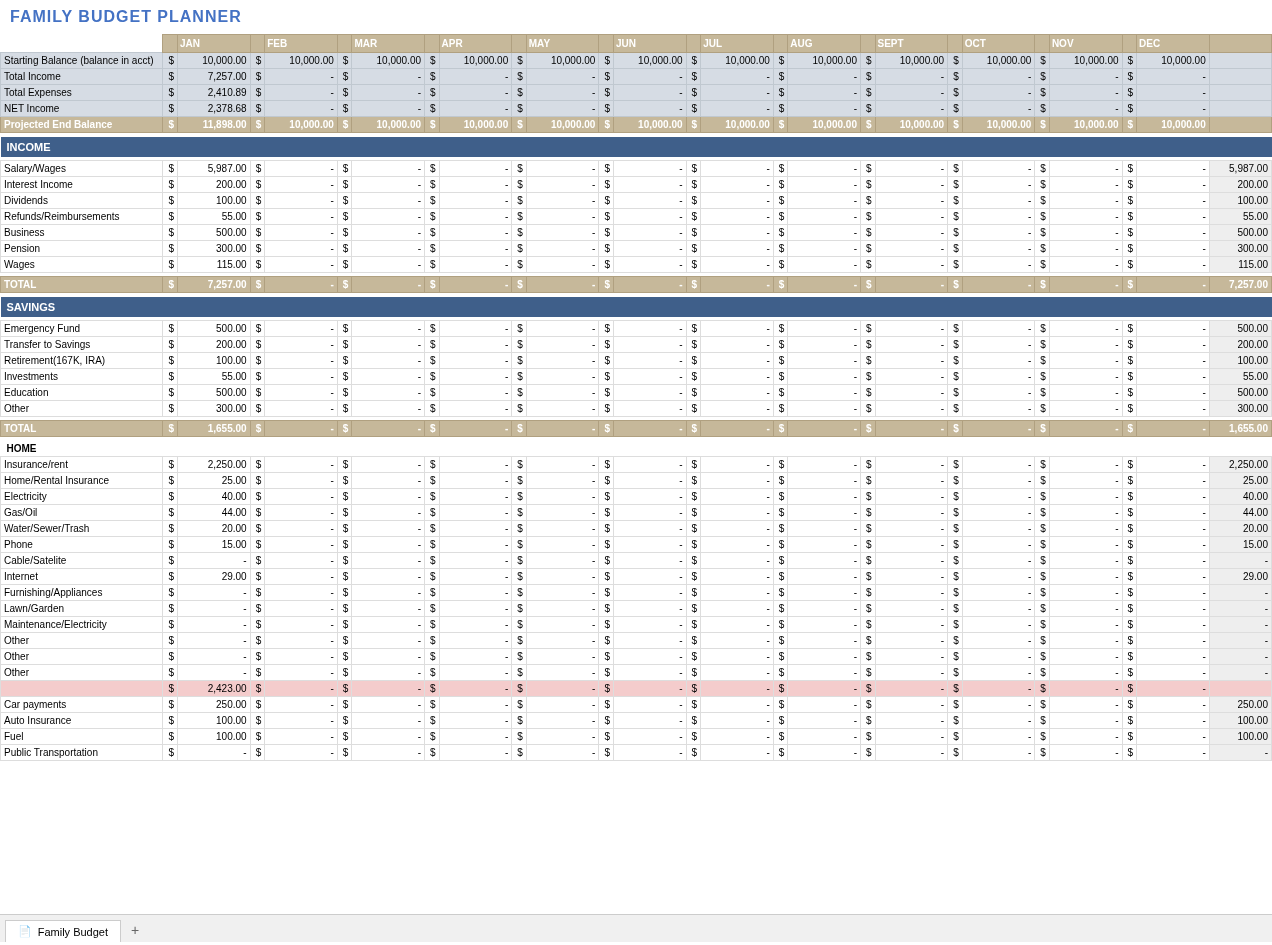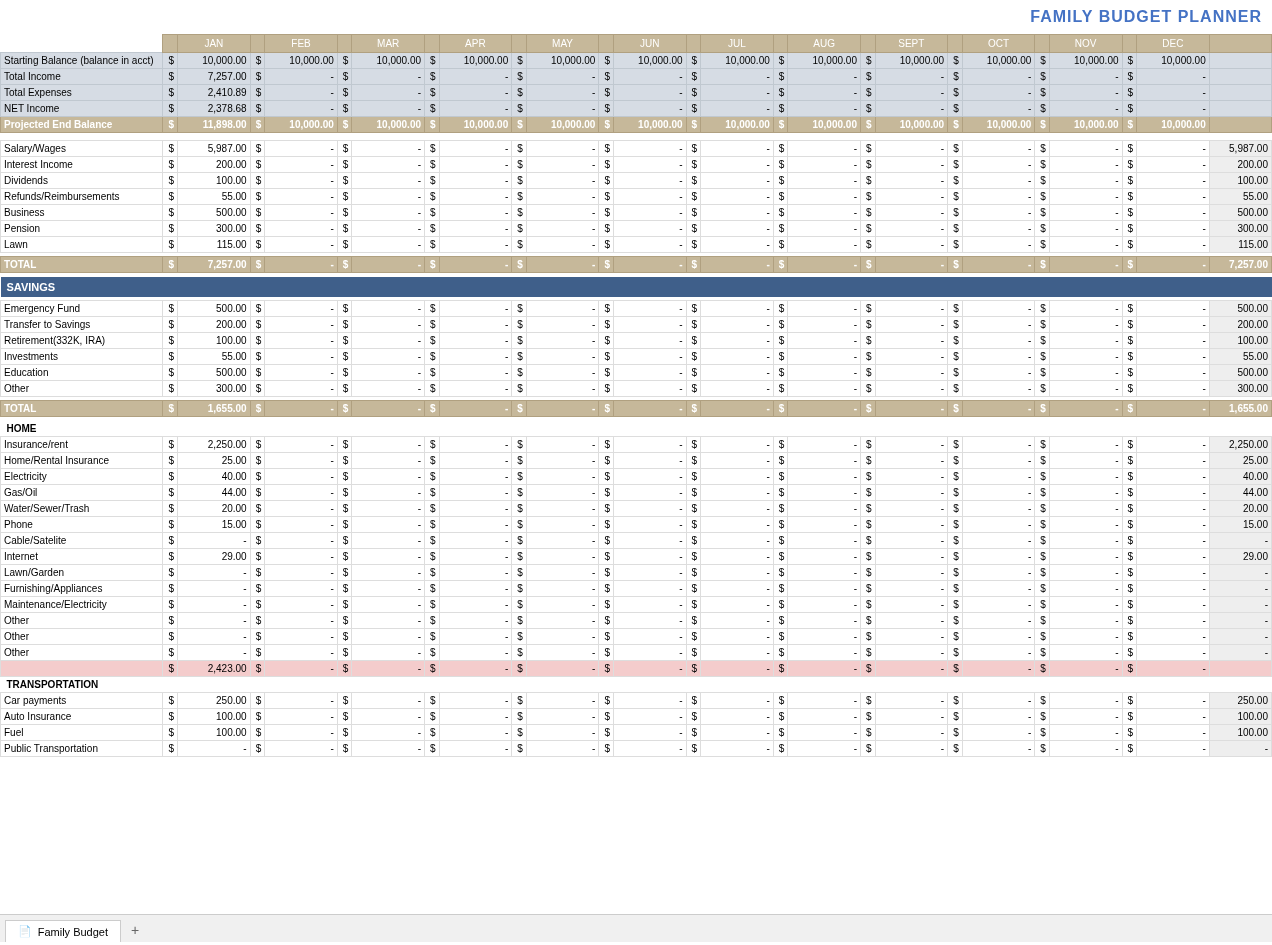--- a/index.html
+++ b/index.html
@@ -1,25 +1,25 @@
 <!DOCTYPE html>
 <html><head>
   <meta charset="utf-8">
   <style>
     * { margin: 0; padding: 0; box-sizing: border-box; }
     body { font-family: Arial, sans-serif; font-size: 11px; background: #fff; overflow: hidden; }
     
     .app-container { width: 1272px; height: 945px; display: flex; flex-direction: column; background: #fff; }
     
-    .title-row { padding: 8px 10px; background: #fff; text-align: right; }
+    .title-row { padding: 8px 10px; background: #fff; }
     .title-text { font-size: 16px; font-weight: bold; color: #4472c4; letter-spacing: 1px; }
     
     table { border-collapse: collapse; width: 100%; font-size: 10px; }
     
-    .header-row th { background: #c6b89a; color: #fff; text-align: center; font-weight: normal; padding: 3px 2px; border: 1px solid #b0a080; }
+    .header-row th { background: #c6b89a; color: #fff; text-align: left; font-weight: bold; padding: 3px 2px; border: 1px solid #b0a080; }
     .header-row th.row-label { background: #fff; border: none; }
     
     .section-header td { background: #3f5f8a; color: #fff; font-weight: bold; padding: 4px 6px; font-size: 11px; }
     
     .summary-row td { background: #d6dce4; border: 1px solid #c0c8d0; padding: 2px 3px; }
     
     .income-row td, .savings-row td, .expense-row td { border: 1px solid #ddd; padding: 2px 3px; }
     
     .total-row td { background: #c6b89a; color: #fff; font-weight: bold; border: 1px solid #b0a080; padding: 2px 3px; }
     .total-row-expenses td { background: #f4cccc; border: 1px solid #ddd; padding: 2px 3px; }
@@ -231,20 +231,23 @@
           <td class="num">10,000.00</td>
           <td class="dollar" style="color:#fff;">$</td>
           <td class="num">10,000.00</td>
           <td class="yearly-col"></td>
         </tr>
 
         <tr class="spacer-row">
             <td colspan="26"></td>
           </tr>
 
+        <tr class="section-header">
+          <td colspan="26">INCOME</td>
+        </tr>
         <tr class="spacer-row">
             <td colspan="26"></td>
           </tr>
 
         <tr class="income-row">
           <td class="label">Salary/Wages</td>
           <td class="dollar">$</td>
           <td class="num">5,987.00</td>
           <td class="dollar">$</td>
           <td class="num">-</td>
@@ -404,21 +407,21 @@
           <td class="num">-</td>
           <td class="dollar">$</td>
           <td class="num">-</td>
           <td class="dollar">$</td>
           <td class="num">-</td>
           <td class="dollar">$</td>
           <td class="num">-</td>
           <td class="yearly-col num">300.00</td>
         </tr>
         <tr class="income-row">
-          <td class="label">Lawn</td>
+          <td class="label">Wages</td>
           <td class="dollar">$</td>
           <td class="num">115.00</td>
           <td class="dollar">$</td>
           <td class="num">-</td>
           <td class="dollar">$</td>
           <td class="num">-</td>
           <td class="dollar">$</td>
           <td class="num">-</td>
           <td class="dollar">$</td>
           <td class="num">-</td>
@@ -531,21 +534,21 @@
             <td class="num">-</td>
           <td class="dollar">$</td>
             <td class="num">-</td>
           <td class="dollar">$</td>
             <td class="num">-</td>
           <td class="dollar">$</td>
             <td class="num">-</td>
           <td class="yearly-col num">200.00</td>
         </tr>
         <tr class="savings-row">
-          <td class="label">Retirement(332K, IRA)</td>
+          <td class="label">Retirement(167K, IRA)</td>
           <td class="dollar">$</td>
             <td class="num">100.00</td>
           <td class="dollar">$</td>
             <td class="num">-</td>
           <td class="dollar">$</td>
             <td class="num">-</td>
           <td class="dollar">$</td>
             <td class="num">-</td>
           <td class="dollar">$</td>
             <td class="num">-</td>
@@ -908,49 +911,49 @@
             <td class="num">-</td>
           <td class="dollar">$</td>
             <td class="num">-</td>
           <td class="dollar">$</td>
             <td class="num">-</td>
           <td class="dollar">$</td>
             <td class="num">-</td>
           <td class="yearly-col num">29.00</td>
         </tr>
         <tr class="expense-row">
+          <td class="label">Furnishing/Appliances</td>
+          <td class="dollar">$</td>
+            <td class="num">-</td>
+          <td class="dollar">$</td>
+            <td class="num">-</td>
+          <td class="dollar">$</td>
+            <td class="num">-</td>
+          <td class="dollar">$</td>
+            <td class="num">-</td>
+          <td class="dollar">$</td>
+            <td class="num">-</td>
+          <td class="dollar">$</td>
+            <td class="num">-</td>
+          <td class="dollar">$</td>
+            <td class="num">-</td>
+          <td class="dollar">$</td>
+            <td class="num">-</td>
+          <td class="dollar">$</td>
+            <td class="num">-</td>
+          <td class="dollar">$</td>
+            <td class="num">-</td>
+          <td class="dollar">$</td>
+            <td class="num">-</td>
+          <td class="dollar">$</td>
+            <td class="num">-</td>
+          <td class="yearly-col num">-</td>
+        </tr>
+        <tr class="expense-row">
           <td class="label">Lawn/Garden</td>
-          <td class="dollar">$</td>
-            <td class="num">-</td>
-          <td class="dollar">$</td>
-            <td class="num">-</td>
-          <td class="dollar">$</td>
-            <td class="num">-</td>
-          <td class="dollar">$</td>
-            <td class="num">-</td>
-          <td class="dollar">$</td>
-            <td class="num">-</td>
-          <td class="dollar">$</td>
-            <td class="num">-</td>
-          <td class="dollar">$</td>
-            <td class="num">-</td>
-          <td class="dollar">$</td>
-            <td class="num">-</td>
-          <td class="dollar">$</td>
-            <td class="num">-</td>
-          <td class="dollar">$</td>
-            <td class="num">-</td>
-          <td class="dollar">$</td>
-            <td class="num">-</td>
-          <td class="dollar">$</td>
-            <td class="num">-</td>
-          <td class="yearly-col num">-</td>
-        </tr>
-        <tr class="expense-row">
-          <td class="label">Furnishing/Appliances</td>
           <td class="dollar">$</td>
             <td class="num">-</td>
           <td class="dollar">$</td>
             <td class="num">-</td>
           <td class="dollar">$</td>
             <td class="num">-</td>
           <td class="dollar">$</td>
             <td class="num">-</td>
           <td class="dollar">$</td>
             <td class="num">-</td>
@@ -1104,23 +1107,20 @@
             <td class="num">-</td>
           <td class="dollar">$</td>
             <td class="num">-</td>
           <td class="dollar">$</td>
             <td class="num">-</td>
           <td class="dollar">$</td>
             <td class="num">-</td>
           <td class="yearly-col num" style="background:#f4cccc;"></td>
         </tr>
 
-        <tr class="transport-section">
-          <td class="label" colspan="26" style="font-weight:bold; padding: 2px 6px; background:#fff;">TRANSPORTATION</td>
-        </tr>
         <tr class="expense-row">
           <td class="label">Car payments</td>
           <td class="dollar">$</td>
             <td class="num">250.00</td>
           <td class="dollar">$</td>
             <td class="num">-</td>
           <td class="dollar">$</td>
             <td class="num">-</td>
           <td class="dollar">$</td>
             <td class="num">-</td>

